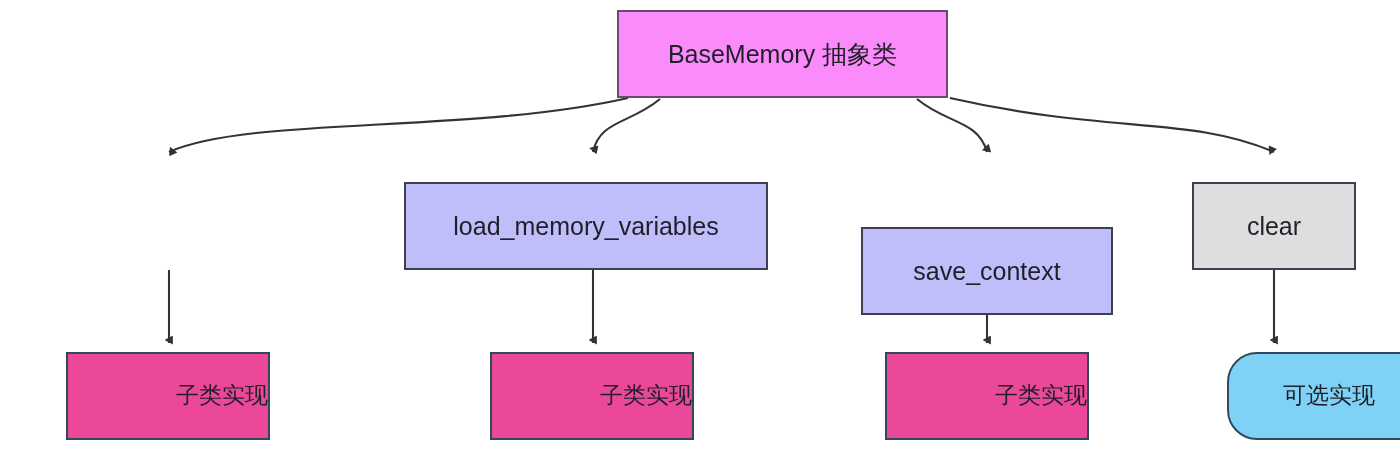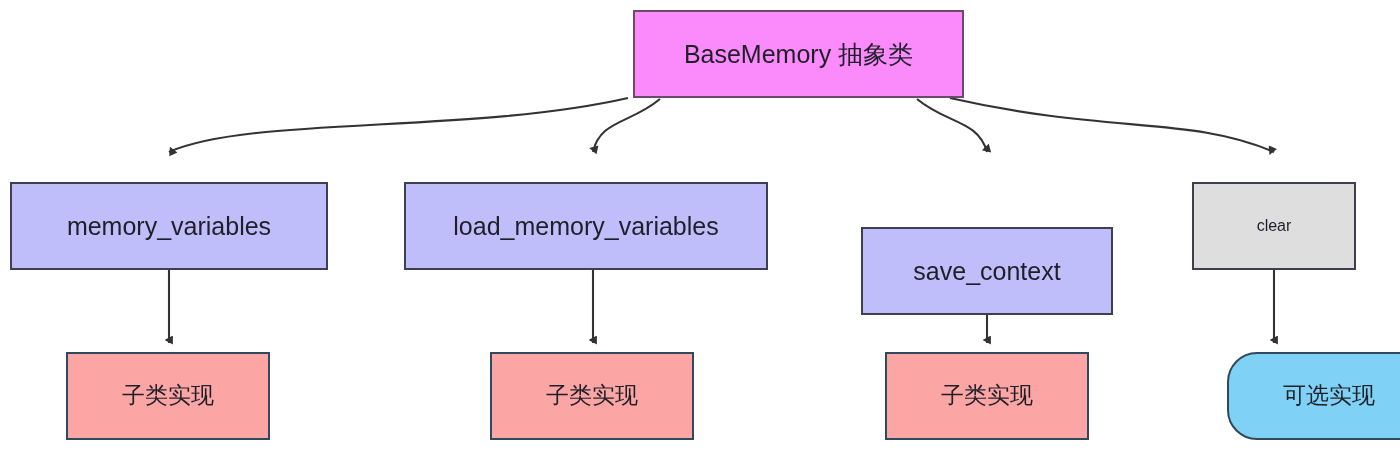--- a/index.html
+++ b/index.html
@@ -36,21 +36,21 @@
     line-height: 1.2;
     color: #1f1f28;
     z-index: 2;
   }
   .node-label {
     display: block;
     white-space: nowrap;
   }
   
   #node-root {
-    left: 633px;
+    left: 617px;
     top: 10px;
     width: 331px;
     height: 88px;
     background: #fb8bfb;
     border-color: #6b4a6b;
     font-size: 25px;
   }
   
   .node-method {
     top: 182px;
@@ -62,30 +62,30 @@
   #node-memory-variables   { left: 10px;   width: 318px; }
   #node-load-memory-vars   { left: 404px;  width: 364px; }
   #node-save-context       { left: 861px;  width: 252px; margin-top: 45px; }
   #node-clear {
     left: 1192px;
     width: 164px;
     top: 182px;
     height: 88px;
     background: #dededf;
     border-color: #3f3f52;
-    font-size: 16px;
+    font-size: 25px;
   }
   
   .node-impl {
     top: 352px;
     height: 88px;
     border-color: #2f4a5c;
     font-size: 23px;
   }
-  .fill-sub { background: #fca5a5; }
+  .fill-sub { background: #ec4899; justify-content: flex-end; }
   .fill-opt { background: #7fd2f5; }
   #node-impl-1 { left: 66px;   width: 204px; }
   #node-impl-2 { left: 490px;  width: 204px; }
   #node-impl-3 { left: 885px;  width: 204px; }
   #node-impl-4 { left: 1227px; width: 204px; border-radius: 30px; }
 </style>
 </head>
 <body>
 
 <div id="diagram-root">
@@ -111,23 +111,20 @@
 
     <path d="M 987,270 L 987,343" fill="none" stroke="#333333" stroke-width="2.1" marker-end="url(#arrowhead)"></path>
 
     <path d="M 1274,270 L 1274,343" fill="none" stroke="#333333" stroke-width="2.1" marker-end="url(#arrowhead)"></path>
   </svg>
 
   <div class="node" id="node-root">
     <span class="node-label">BaseMemory 抽象类</span>
   </div>
 
-  <div class="node node-method" id="node-memory-variables">
-    <span class="node-label">memory_variables</span>
-  </div>
 
   <div class="node node-method" id="node-load-memory-vars">
     <span class="node-label">load_memory_variables</span>
   </div>
 
   <div class="node node-method" id="node-save-context">
     <span class="node-label">save_context</span>
   </div>
 
   <div class="node" id="node-clear">

